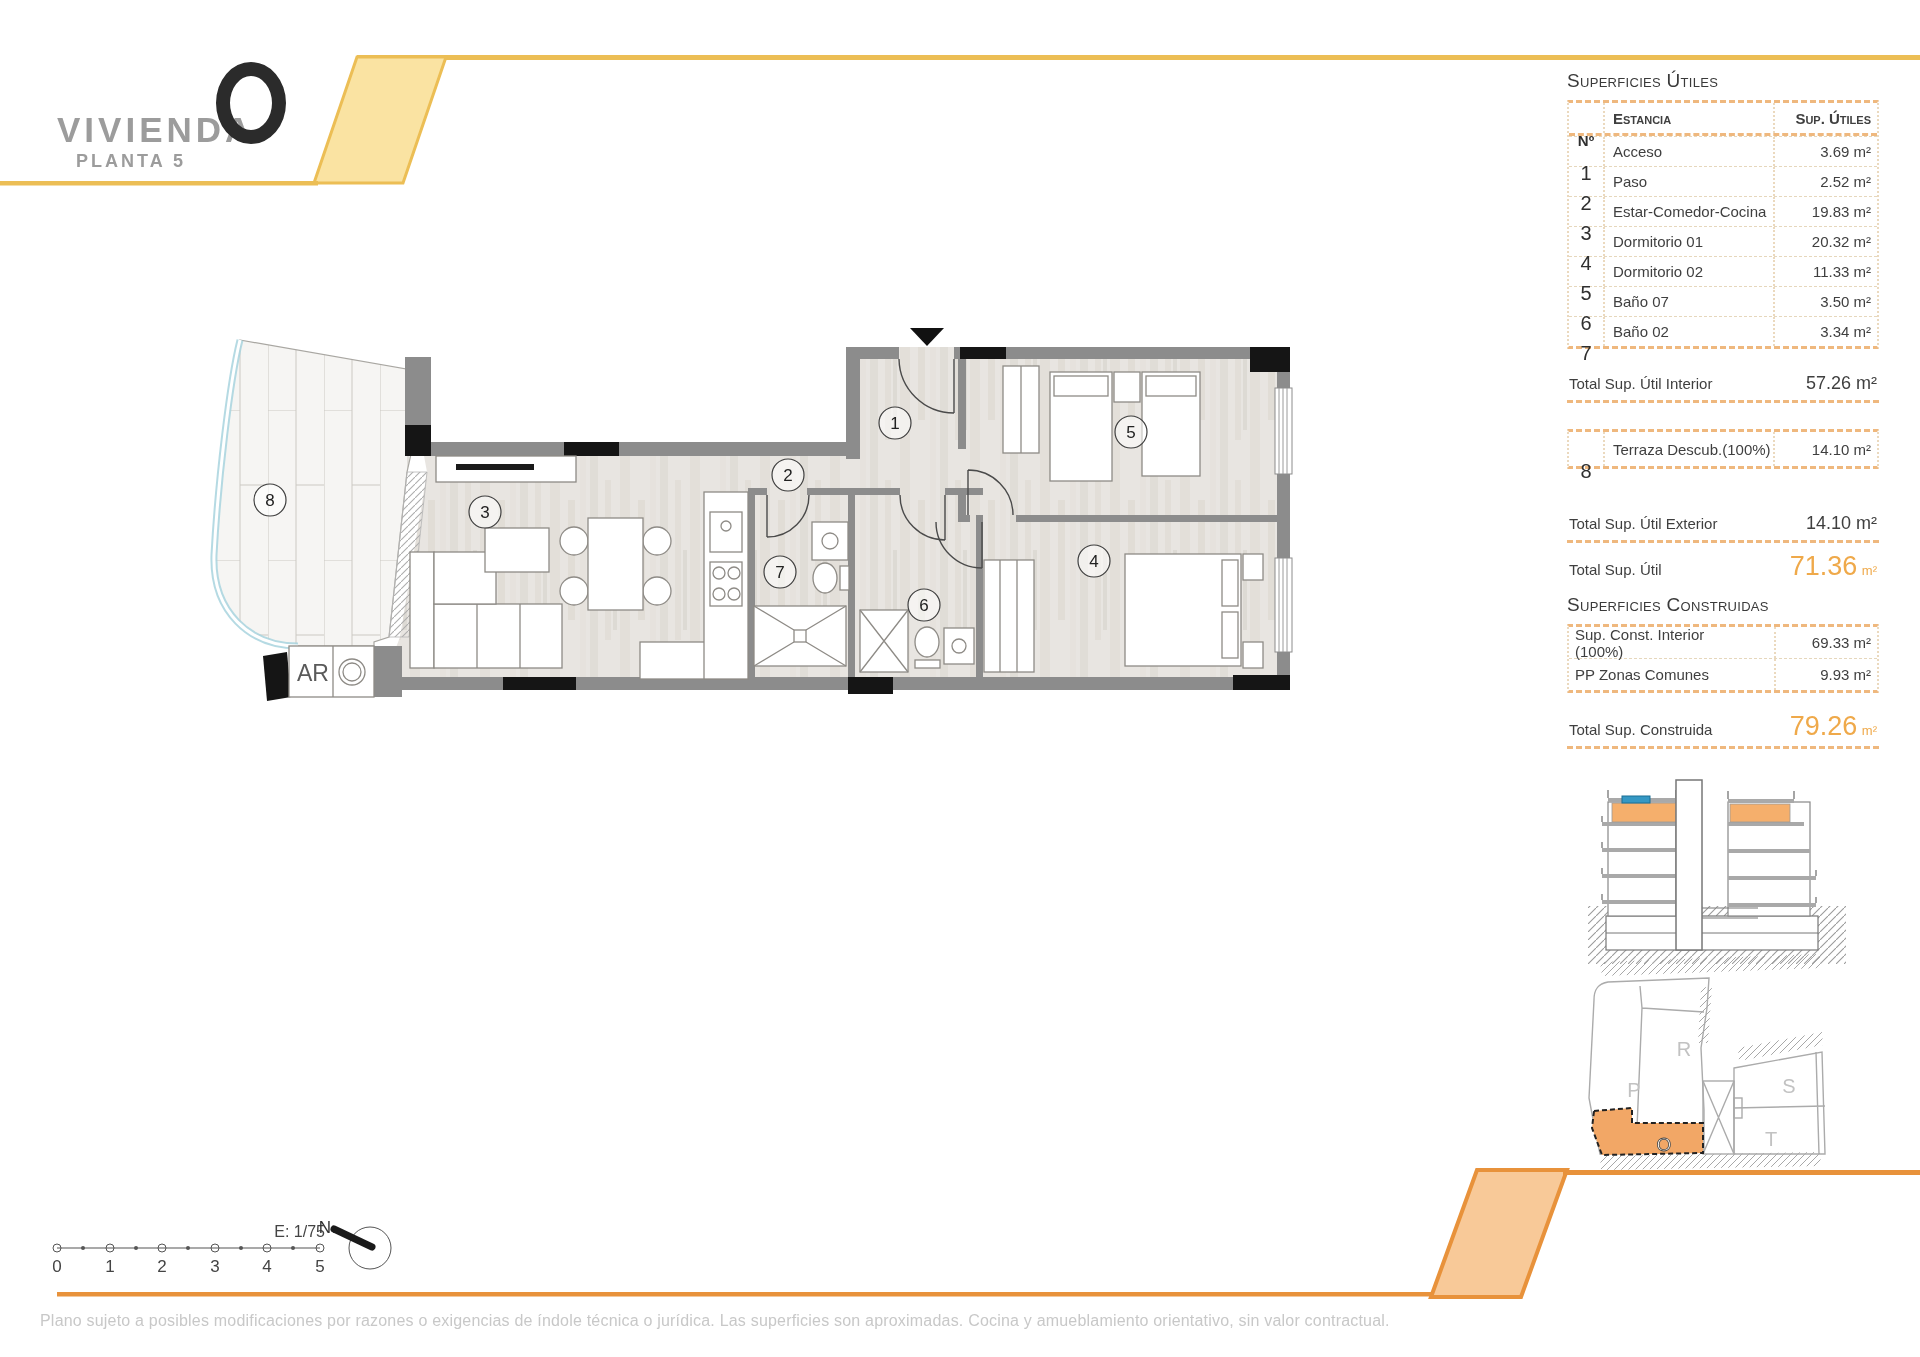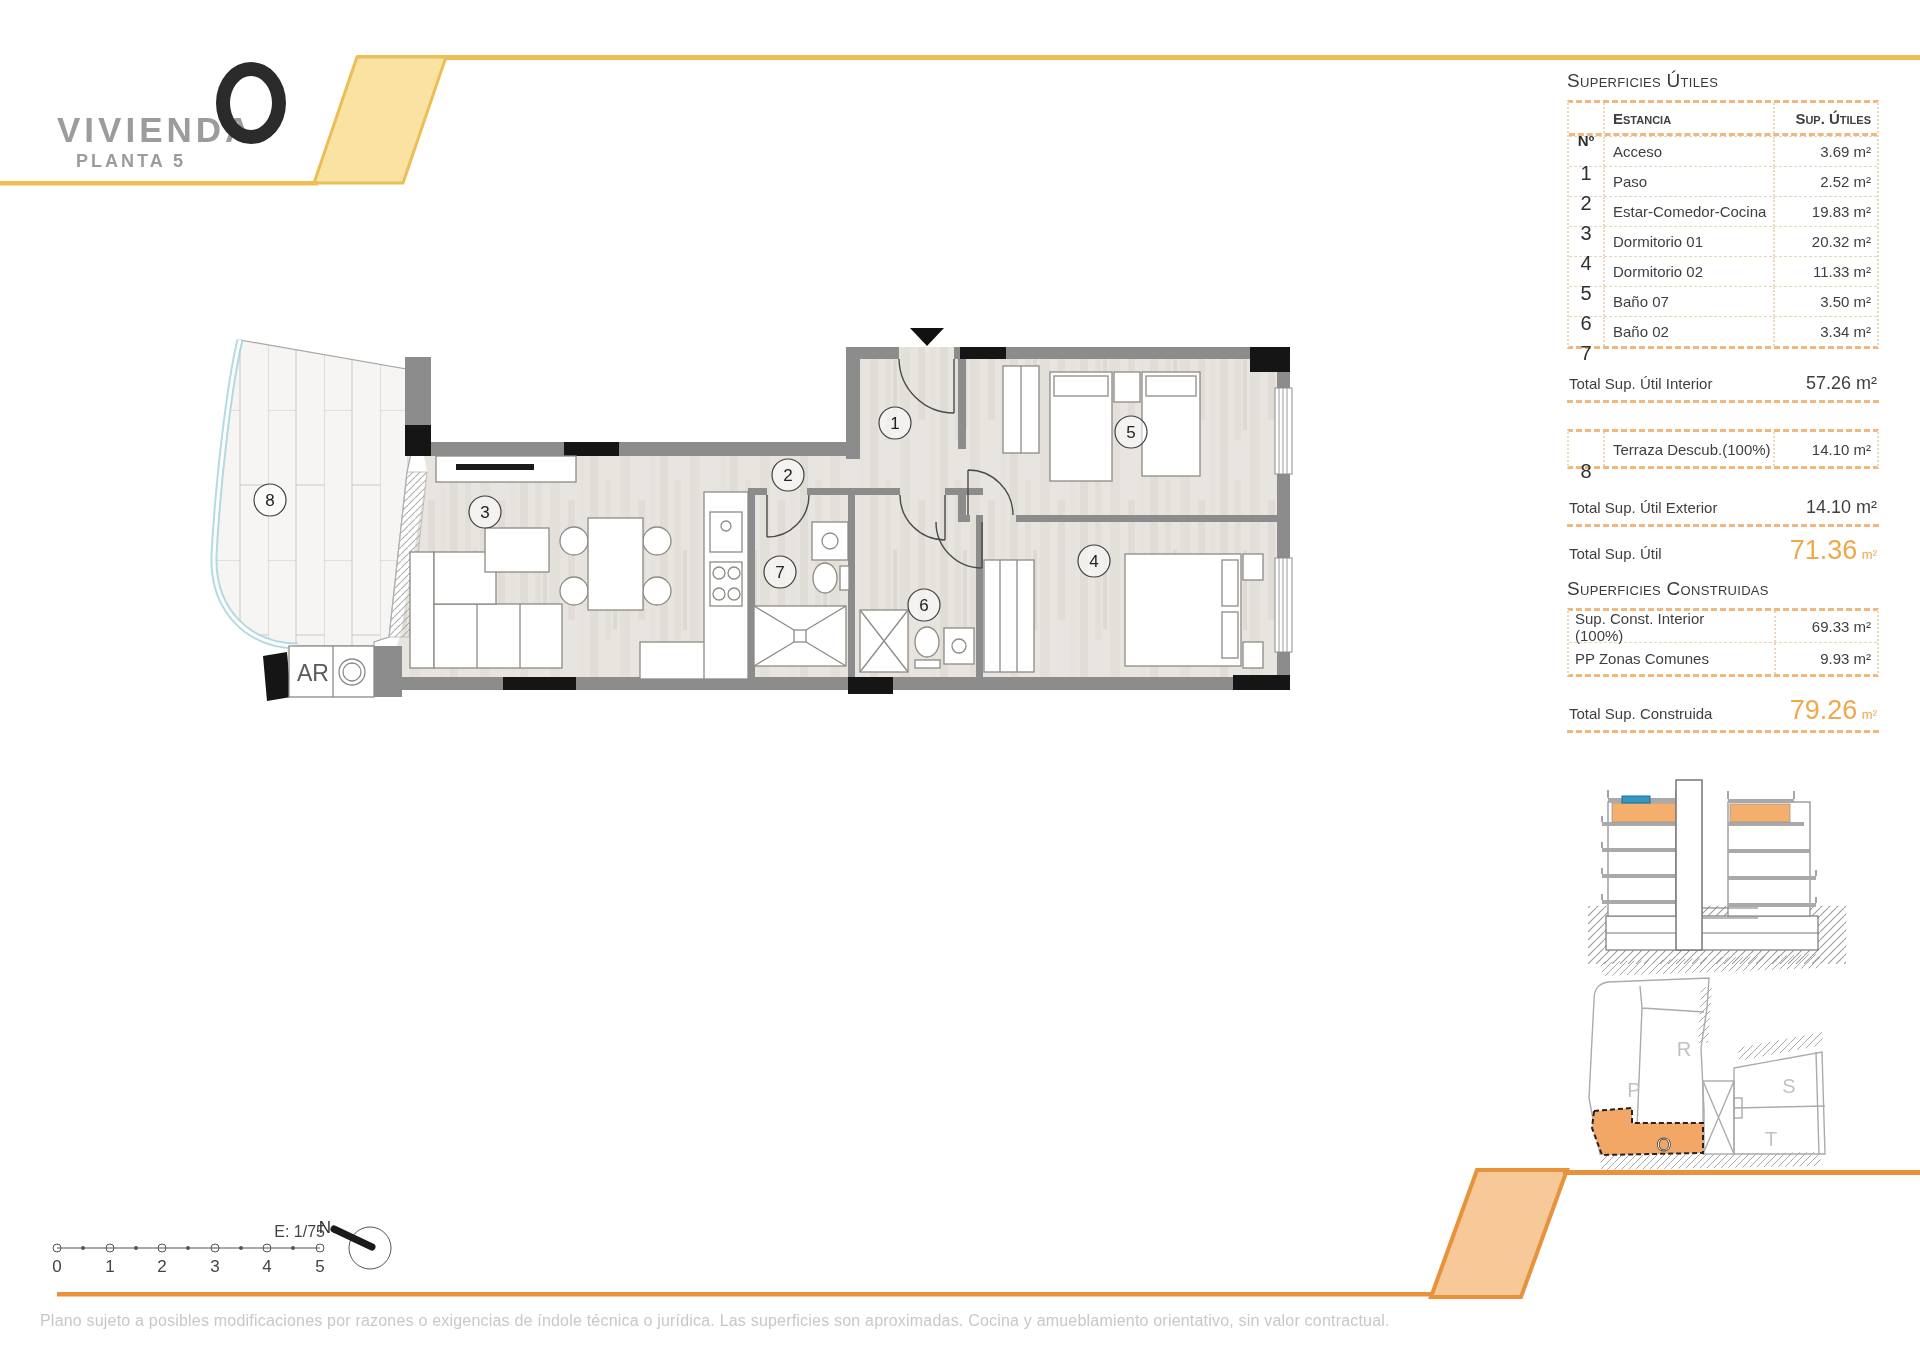--- a/index.html
+++ b/index.html
@@ -33,21 +33,21 @@
   .big-total{display:flex;justify-content:space-between;align-items:baseline;margin-top:8px;padding:0 2px;}
   .big-total .lbl{font-size:15px;}
   .big-total .val{font-size:27px;color:#EFA94A;}
   .big-total .unit{font-size:13px;color:#EFA94A;}
   .cons-box{border-top:3px dashed #EFB87E;border-bottom:3px dashed #EFB87E;
             border-left:2px dotted #EBD9BE;border-right:2px dotted #EBD9BE;}
   .cons-row{display:flex;align-items:center;height:31px;border-top:1px dashed #E6D7BC;}
   .cons-row:first-child{border-top:none;gap:20px;}
   .cons-row .lbl{flex:1;padding-left:6px;font-size:15px;}
   .cons-row .val{width:95px;text-align:right;padding-right:6px;font-size:15px;border-left:2px dotted #EBD9BE;align-self:stretch;display:flex;align-items:center;justify-content:flex-end;}
-  .mt22{margin-top:22px;} .mt26{margin-top:26px;} .mt20{margin-top:12px;} .mt18{margin-top:18px;}
+  .mt22{margin-top:22px;} .mt26{margin-top:42px;} .mt20{margin-top:12px;} .mt18{margin-top:18px;}
   .footer-text{left:40px;top:1312px;font-size:16px;color:#C8C8C8;letter-spacing:.2px;}
   svg text{font-family:"Liberation Sans",sans-serif;}
 </style>
 </head>
 <body>
 
 <div class="page">
 
   <svg class="abs" style="left:0;top:0;" width="1920" height="1357" viewBox="0 0 1920 1357">
     <rect x="357" y="55" width="1563" height="5" fill="#ECBE55"></rect>

